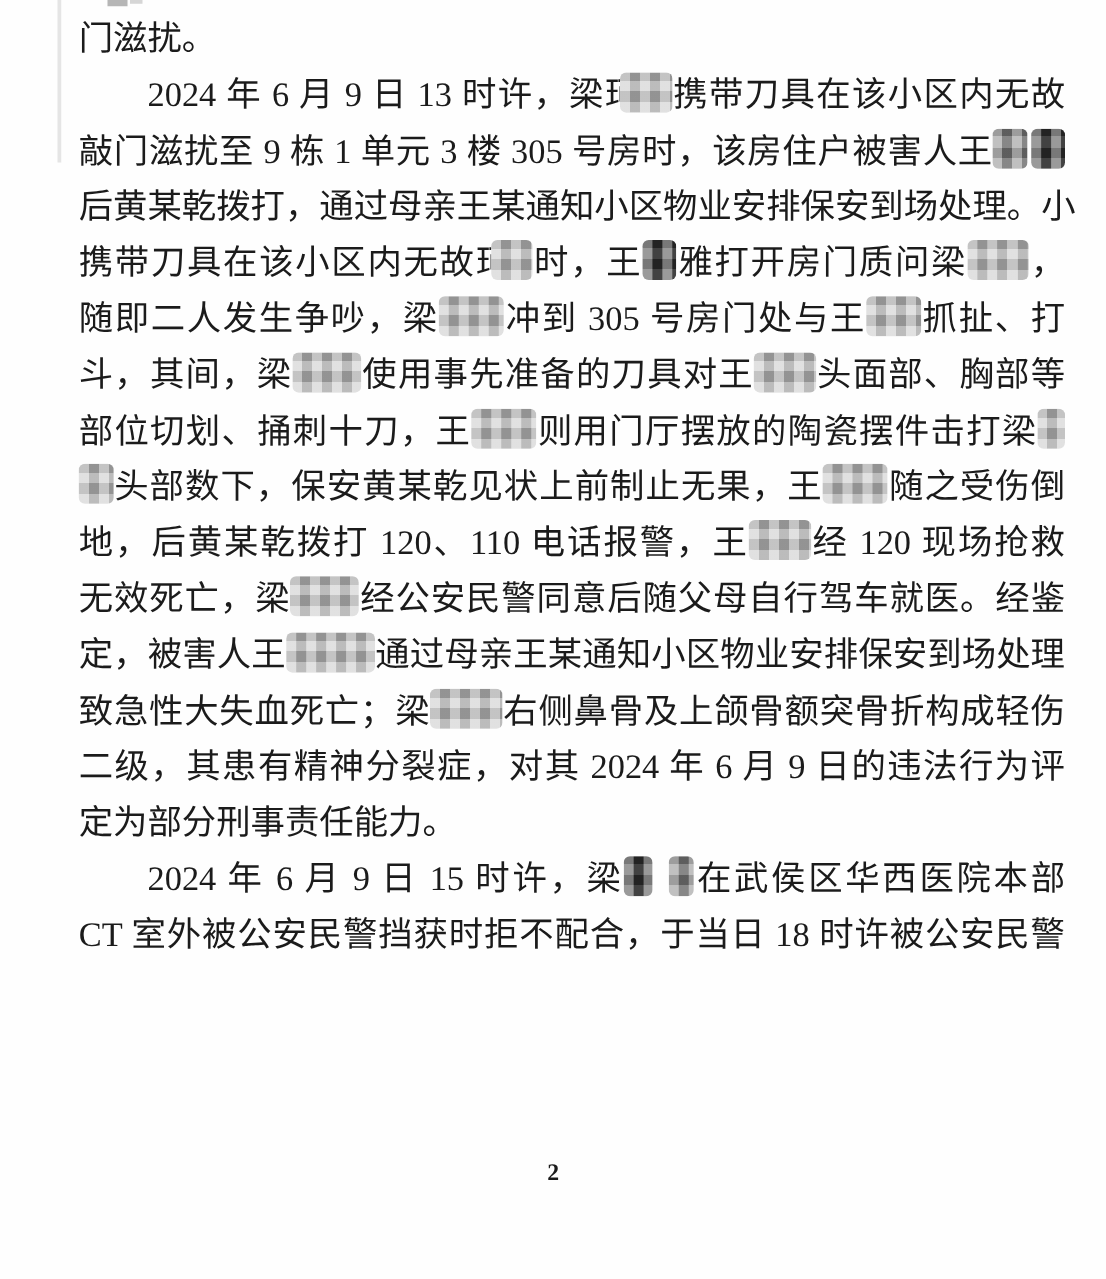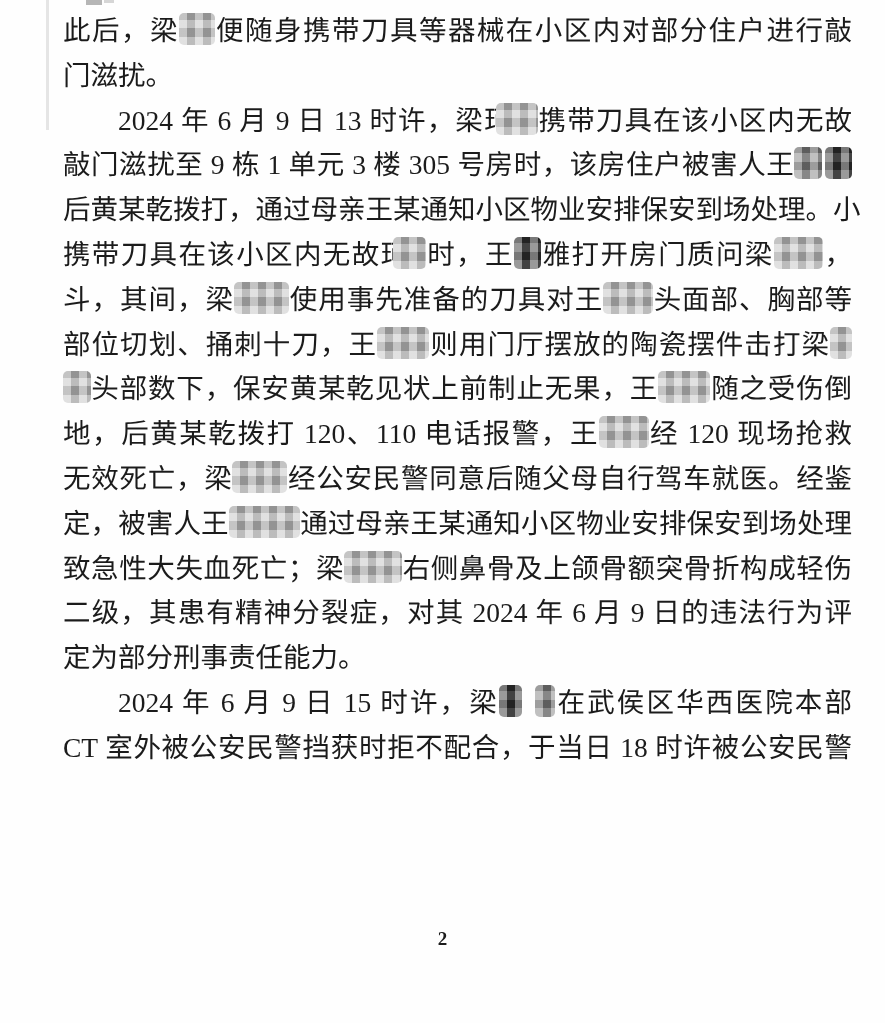--- a/index.html
+++ b/index.html
@@ -71,26 +71,26 @@
 </style>
 </head>
 <body>
 
 <div class="page">
   <div class="edge-shade"></div>
   <div class="artifact" style="left:86px;top:0;width:16px;height:5px;"></div>
   <div class="artifact" style="left:104px;top:0;width:10px;height:3px;opacity:.3;"></div>
 
   <div class="content" id="doc-lines">
-      <div class="line"><span>此后，梁</span><span class="redact light" style="width: 1.3em;"></span><span>便随身携带刀具等器械在小区内对部分住户进行敲</span></div>
       <div class="line short"><span>门滋扰。</span></div>
       <div class="line indent"><span>2024 年 6 月 9 日 13 时许，梁</span><span class="clip" style="width: 0.45em;">珂</span><span class="redact light" style="width: 1.5em;"></span><span>携带刀具在该小区内无故</span></div>
       <div class="line"><span>敲门滋扰至 9 栋 1 单元 3 楼 305 号房时，该房住户被害人王</span><span class="redact medium" style="width: 1em;"></span><span class="redact dark" style="width: 1em; margin-left: 0.1em;"></span></div>
       <div class="line"><span>后黄某乾拨打，通过母亲王某通知小区物业安排保安到场处理。小</span></div>
       <div class="line"><span>携带刀具在该小区内无故</span><span class="clip" style="width: 0.45em;">珂</span><span class="redact light" style="width: 1.2em;"></span><span>时，王</span><span class="redact dark" style="width: 1em;"></span><span>雅打开房门质问梁</span><span class="redact light" style="width: 1.8em;"></span><span>，</span></div>
+      <div class="line"><span>随即二人发生争吵，梁</span><span class="redact light" style="width: 1.9em;"></span><span>冲到 305 号房门处与王</span><span class="redact light" style="width: 1.6em;"></span><span>抓扯、打</span></div>
       <div class="line"><span>斗，其间，梁</span><span class="redact light" style="width: 2em;"></span><span>使用事先准备的刀具对王</span><span class="redact light" style="width: 1.8em;"></span><span>头面部、胸部等</span></div>
       <div class="line"><span>部位切划、捅刺十刀，王</span><span class="redact light" style="width: 1.9em;"></span><span>则用门厅摆放的陶瓷摆件击打梁</span><span class="redact light" style="width: 0.8em;"></span></div>
       <div class="line"><span class="redact light" style="width: 1em;"></span><span>头部数下，保安黄某乾见状上前制止无果，王</span><span class="redact light" style="width: 1.9em;"></span><span>随之受伤倒</span></div>
       <div class="line"><span>地，后黄某乾拨打 120、110 电话报警，王</span><span class="redact light" style="width: 1.8em;"></span><span>经 120 现场抢救</span></div>
       <div class="line"><span>无效死亡，梁</span><span class="redact light" style="width: 2em;"></span><span>经公安民警同意后随父母自行驾车就医。经鉴</span></div>
       <div class="line"><span>定，被害人王</span><span class="redact light" style="width: 2.6em;"></span><span>通过母亲王某通知小区物业安排保安到场处理</span></div>
       <div class="line"><span>致急性大失血死亡；梁</span><span class="redact light" style="width: 2.1em;"></span><span>右侧鼻骨及上颌骨额突骨折构成轻伤</span></div>
       <div class="line"><span>二级，其患有精神分裂症，对其 2024 年 6 月 9 日的违法行为评</span></div>
       <div class="line short"><span>定为部分刑事责任能力。</span></div>
       <div class="line indent"><span>2024 年 6 月 9 日 15 时许，梁</span><span class="redact dark" style="width: 0.85em;"></span><span class="redact medium" style="width: 0.75em; margin-left: 0.45em;"></span><span>在武侯区华西医院本部</span></div>

